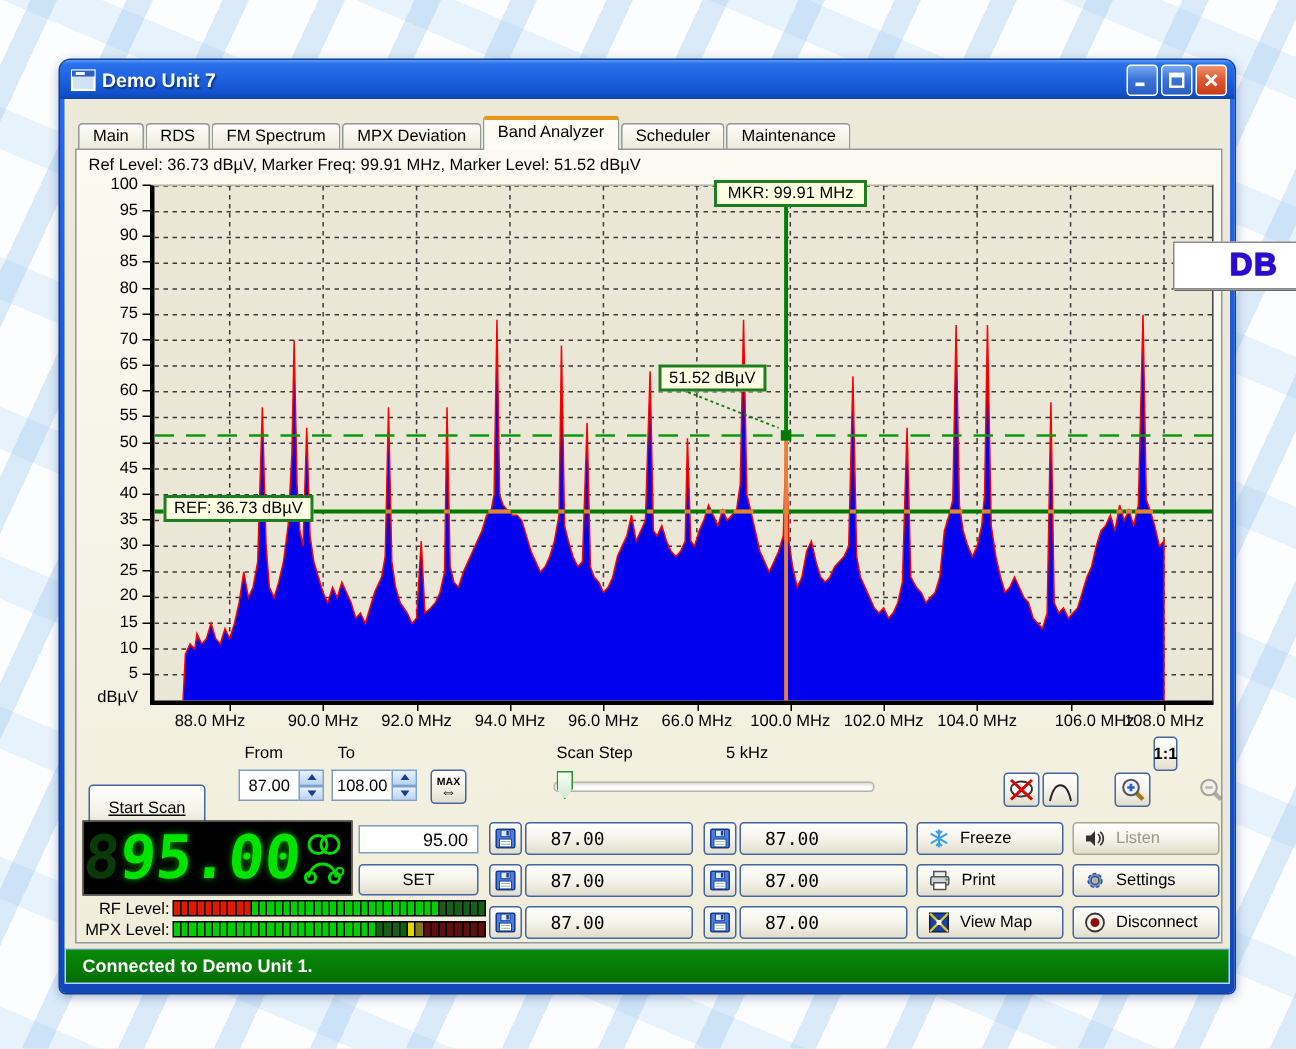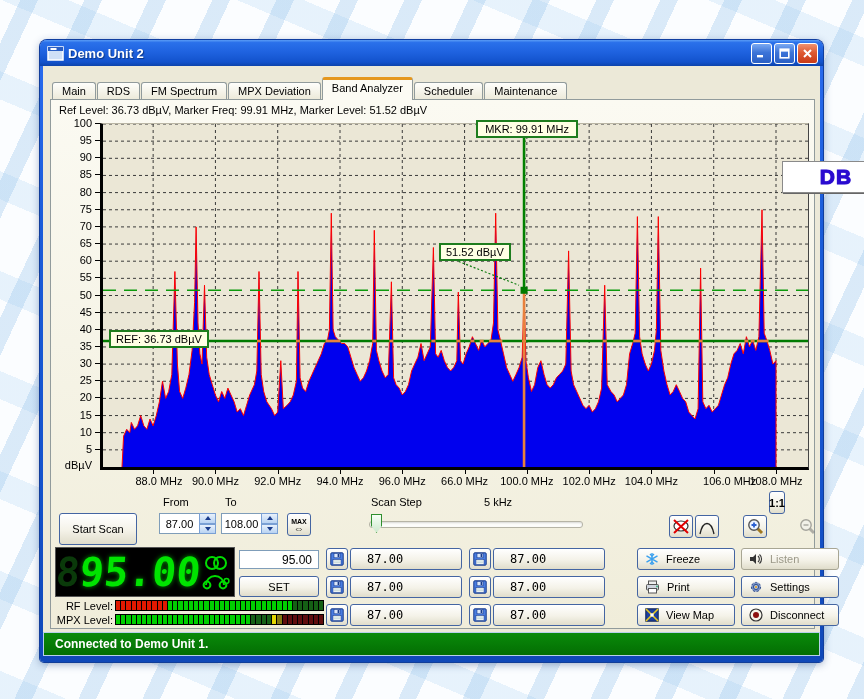--- a/index.html
+++ b/index.html
@@ -129,35 +129,35 @@
   .meter-label{position:absolute;font-size:11px;color:#000;width:62px;text-align:right;}
   .meter{position:absolute;left:64px;width:209px;height:11px;background:#000;display:flex;gap:1px;padding:1px;box-sizing:border-box;}
   .meter i{flex:1;display:block;}
   .field{
     position:absolute;border:1px solid #7f9db9;background:#fff;font-size:12px;color:#000;
     box-sizing:border-box;display:flex;align-items:center;
   }
   .preset{
     justify-content:flex-start;padding-left:16px;font-family:"DejaVu Sans Mono",monospace;font-size:12px;
   }
-  .action{justify-content:flex-start;padding-left:7px;gap:7px;font-size:11px;margin-left:26px;}
+  .action{justify-content:flex-start;padding-left:7px;gap:7px;font-size:11px;}
   .action.disabled{color:#9b9888;border-color:#a8a694;}
   .savebtn{padding:0;}
 </style>
 </head>
 <body>
 
 <div class="window">
   <div class="titlebar">
     <svg class="title-icon" viewBox="0 0 17 15">
       <rect x="1" y="1" width="15" height="13" fill="#cfe0f7" stroke="#fff" stroke-width="1.5"></rect>
       <rect x="1" y="1" width="15" height="4" fill="#2a5fc4"></rect>
       <rect x="3.5" y="2" width="6" height="2" fill="#fff"></rect>
     </svg>
-    <span class="title-text">Demo Unit 2</span>
+    <span class="title-text">Demo Unit 7</span>
     <span class="win-btns">
       <button class="wbtn">
         <svg width="11" height="11" viewBox="0 0 11 11">
             <rect x="1" y="7" width="6" height="2.4" fill="#fff"></rect>
           </svg>
       </button>
       <button class="wbtn">
         <svg width="11" height="11" viewBox="0 0 11 11">
             <rect x="1.2" y="1.2" width="8.6" height="8.6" fill="none" stroke="#fff" stroke-width="1.6"></rect>
             <rect x="1.2" y="1.2" width="8.6" height="2.4" fill="#fff"></rect>
@@ -293,21 +293,21 @@
             <line x1="352" y1="136" x2="416.0542857142856" y2="161.2864" stroke="#0c7a0c" stroke-width="1.2" stroke-dasharray="2 2"></line>
           </svg>
         <div class="logo">
             <span>DB</span>
           </div>
         <div class="cbox" id="mkrbox" style="left: 373.054px; top: -4px; width: 88px; text-align: center;">MKR: 99.91 MHz</div>
         <div class="cbox" id="lvlbox" style="left: 336px; top: 119px;">51.52 dBµV</div>
         <div class="cbox" id="refbox" style="left: 6px; top: 206.016px;">REF: 36.73 dBµV</div>
       </div>
       <div class="xaxis" id="xaxis">
-          <span class="xl" style="left: 56px;">88.0 MHz</span>
+          <span class="xl" style="left: 37px;">88.0 MHz</span>
           <i class="xt" style="left: 50.1429px;"></i>
           <span class="xl" style="left: 112.429px;">90.0 MHz</span>
           <i class="xt" style="left: 112.429px;"></i>
           <span class="xl" style="left: 174.714px;">92.0 MHz</span>
           <i class="xt" style="left: 174.714px;"></i>
           <span class="xl" style="left: 237px;">94.0 MHz</span>
           <i class="xt" style="left: 237px;"></i>
           <span class="xl" style="left: 299.286px;">96.0 MHz</span>
           <i class="xt" style="left: 299.286px;"></i>
           <span class="xl" style="left: 361.571px;">66.0 MHz</span>
@@ -317,21 +317,21 @@
           <span class="xl" style="left: 486.143px;">102.0 MHz</span>
           <i class="xt" style="left: 486.143px;"></i>
           <span class="xl" style="left: 548.429px;">104.0 MHz</span>
           <i class="xt" style="left: 548.429px;"></i>
           <span class="xl" style="left: 610.714px; margin-left: 16px;">106.0 MHz</span>
           <i class="xt" style="left: 610.714px;"></i>
           <span class="xl" style="left: 673px;">108.0 MHz</span>
           <i class="xt" style="left: 673px;"></i>
         </div>
 
-      <button class="btn" style="left:8px;top:413px;width:78px;height:32px;">Start Scan</button>
+      <button class="btn" style="left:8px;top:423px;width:78px;height:32px;text-decoration:underline;">Start Scan</button>
       <span class="ctl-label" style="left:112px;top:396px;">From</span>
       <div class="spin" style="left:108px;top:413px;">
         <span class="val">87.00</span>
         <span class="arrows">
           <b>
               <i class="tri-up"></i>
             </b>
           <b>
               <i class="tri-dn"></i>
             </b>

